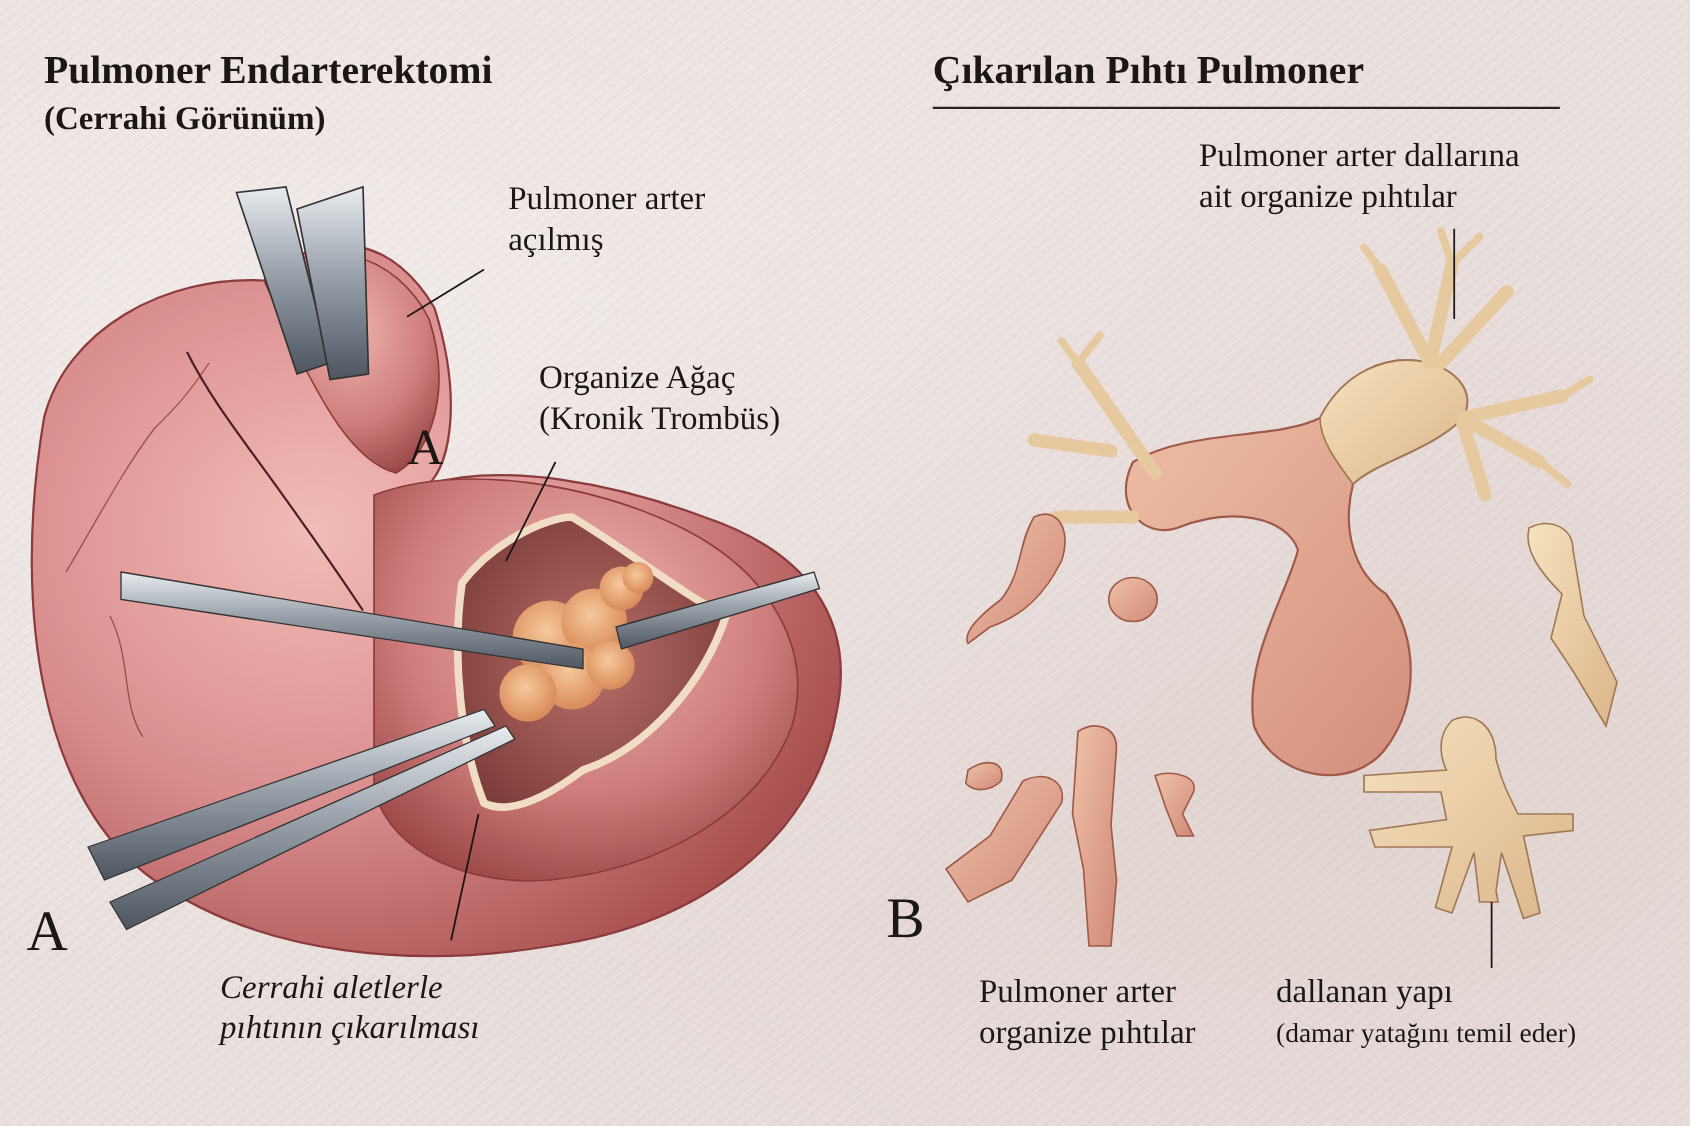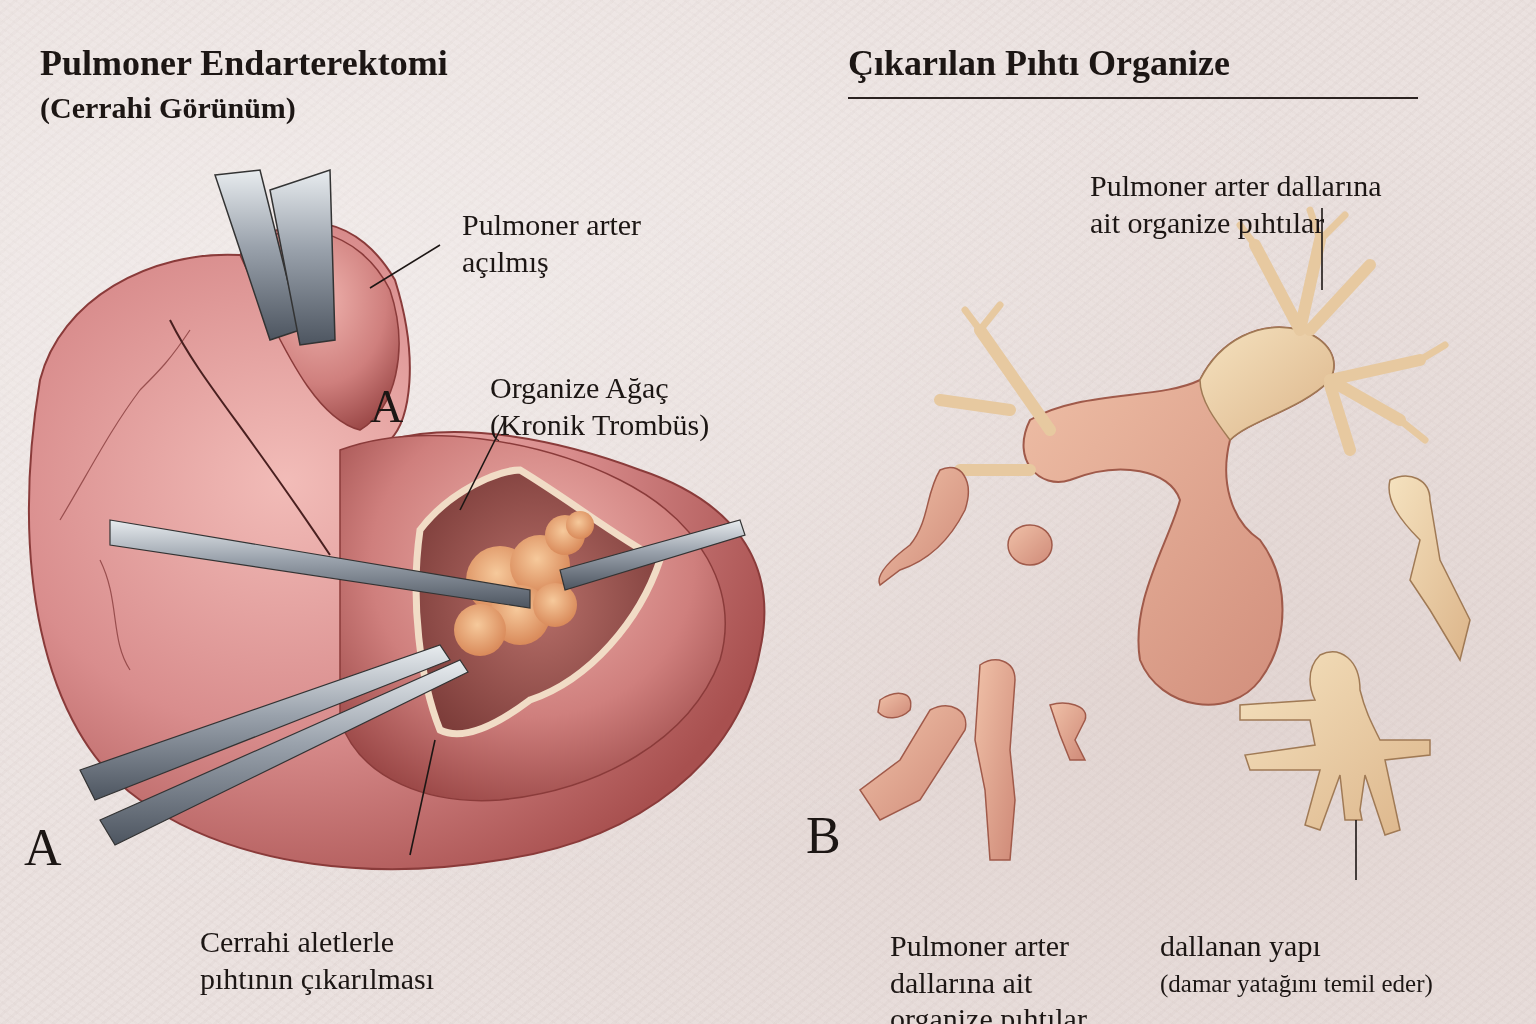--- a/index.html
+++ b/index.html
@@ -14,21 +14,21 @@
     background:
       radial-gradient(ellipse at 20% 30%, rgba(255,255,255,0.35), transparent 60%),
       radial-gradient(ellipse at 80% 70%, rgba(210,190,185,0.35), transparent 60%),
       repeating-linear-gradient(35deg, rgba(180,160,155,0.05) 0 2px, transparent 2px 6px),
       repeating-linear-gradient(-40deg, rgba(160,140,135,0.05) 0 3px, transparent 3px 8px),
       #ebe2e0;
   }
   .label { position: absolute; text-align: left; font-family: "Liberation Serif", "DejaVu Serif", serif; line-height: 1.22; }
   .title { font-weight: bold; font-size: 36px; }
   .subtitle { font-weight: bold; font-size: 30px; }
-  .callout { font-size: 30px; margin-top: 44px; }
+  .callout { font-size: 30px; }
   .callout-small { font-size: 25px; }
   .panel-letter { position: absolute; font-family: "Liberation Serif", serif; font-size: 52px; }
   svg.art { position: absolute; left: 0; top: 0; }
 </style>
 </head>
 <body>
 
 <div class="paper"></div>
 
 <svg class="art" width="1536" height="1024" viewBox="0 0 1536 1024">
@@ -134,38 +134,37 @@
 <div class="label callout" style="left:462px; top:163px; width:320px;">
   <div>Pulmoner arter</div>
   <div>açılmış</div>
 </div>
 
 <div class="label callout" style="left:490px; top:326px; width:280px;">
   <div>Organize Ağaç</div>
   <div>(Kronik Trombüs)</div>
 </div>
 
-<div class="label callout" style="left:200px; top:880px; width:320px;">
+<div class="label callout" style="left:200px; top:880px; width:320px;font-style:italic;">
   <div>Cerrahi aletlerle</div>
   <div>pıhtının çıkarılması</div>
 </div>
 
 <div class="panel-letter" style="left:370px; top:380px; font-size:46px;">A</div>
 <div class="panel-letter" style="left:24px; top:818px;">A</div>
 
-<div class="label title" style="left:848px; top:42px; width:570px;">Çıkarılan Pıhtı Organize</div>
+<div class="label title" style="left:848px; top:42px; width:570px;">Çıkarılan Pıhtı Pulmoner</div>
 
 <div class="label callout" style="left:1090px; top:124px; width:410px;">
   <div>Pulmoner arter dallarına</div>
   <div>ait organize pıhtılar</div>
 </div>
 
 <div class="label callout" style="left:890px; top:884px; width:270px;">
   <div>Pulmoner arter</div>
-  <div>dallarına ait</div>
   <div>organize pıhtılar</div>
 </div>
 
 <div class="label" style="left:1160px; top:884px; width:376px;">
   <div class="callout">dallanan yapı</div>
   <div class="callout-small" style="margin-top:4px;">(damar yatağını temil eder)</div>
 </div>
 
 <div class="panel-letter" style="left:806px; top:806px;">B</div>
 

